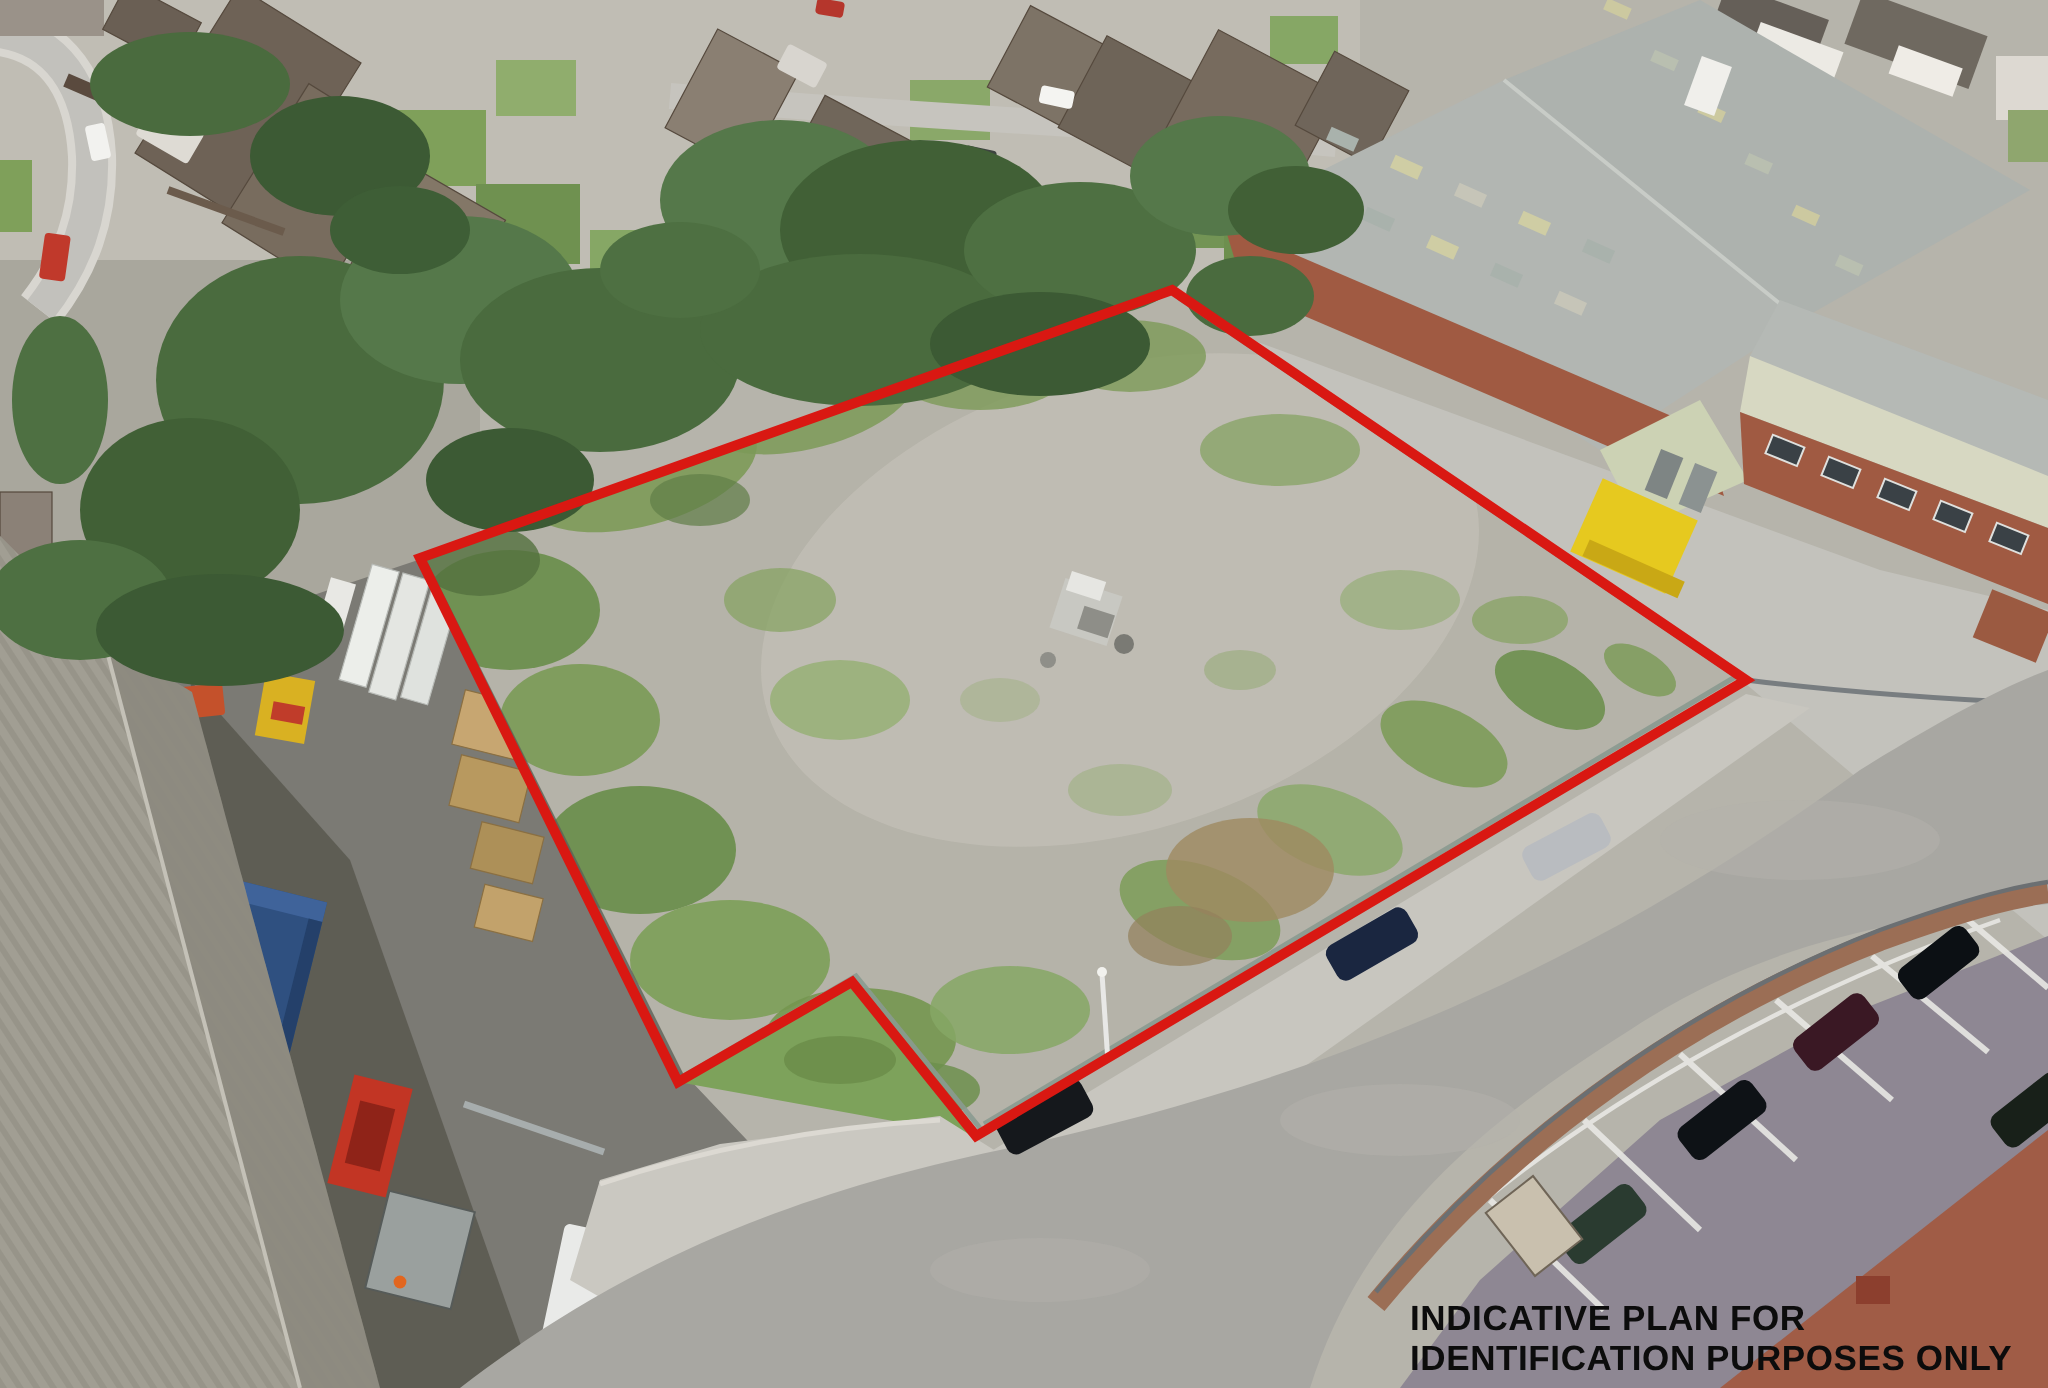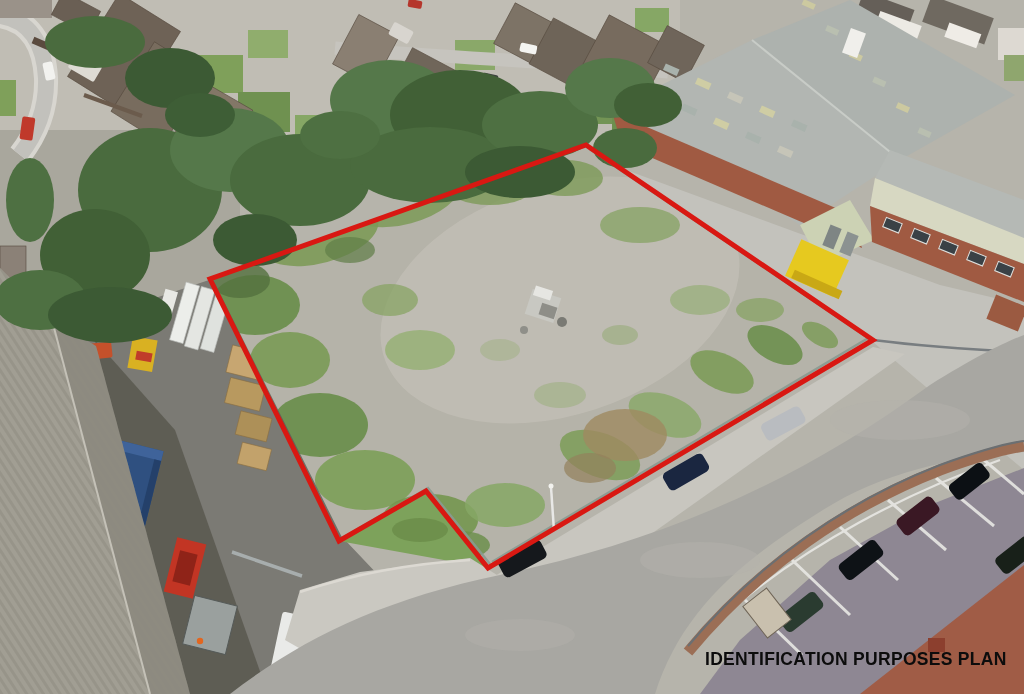--- a/index.html
+++ b/index.html
@@ -310,15 +310,16 @@
     <line x1="213" y1="282" x2="341" y2="538" stroke="#5d6158" stroke-width="2.2" opacity="0.8"></line>
     <line x1="589" y1="149" x2="869" y2="339" stroke="#757d74" stroke-width="1.8" opacity="0.7"></line>
     <line x1="551" y1="487" x2="554" y2="531" stroke="#e8e8e6" stroke-width="2.5"></line>
     <circle cx="551" cy="486" r="2.5" fill="#f2f2ee"></circle>
   </g>
 
   <polygon points="586,145 873,340 488,568 426,491 339,541 210,279" fill="none" stroke="#d91812" stroke-width="5" stroke-linejoin="miter"></polygon>
 </svg>
 
 <div class="annotation">
-  <div>IDENTIFICATION PURPOSES PLAN</div>
+  <div>INDICATIVE PLAN FOR</div>
+  <div>IDENTIFICATION PURPOSES ONLY</div>
 </div>
 </div>
 
 </body></html>

